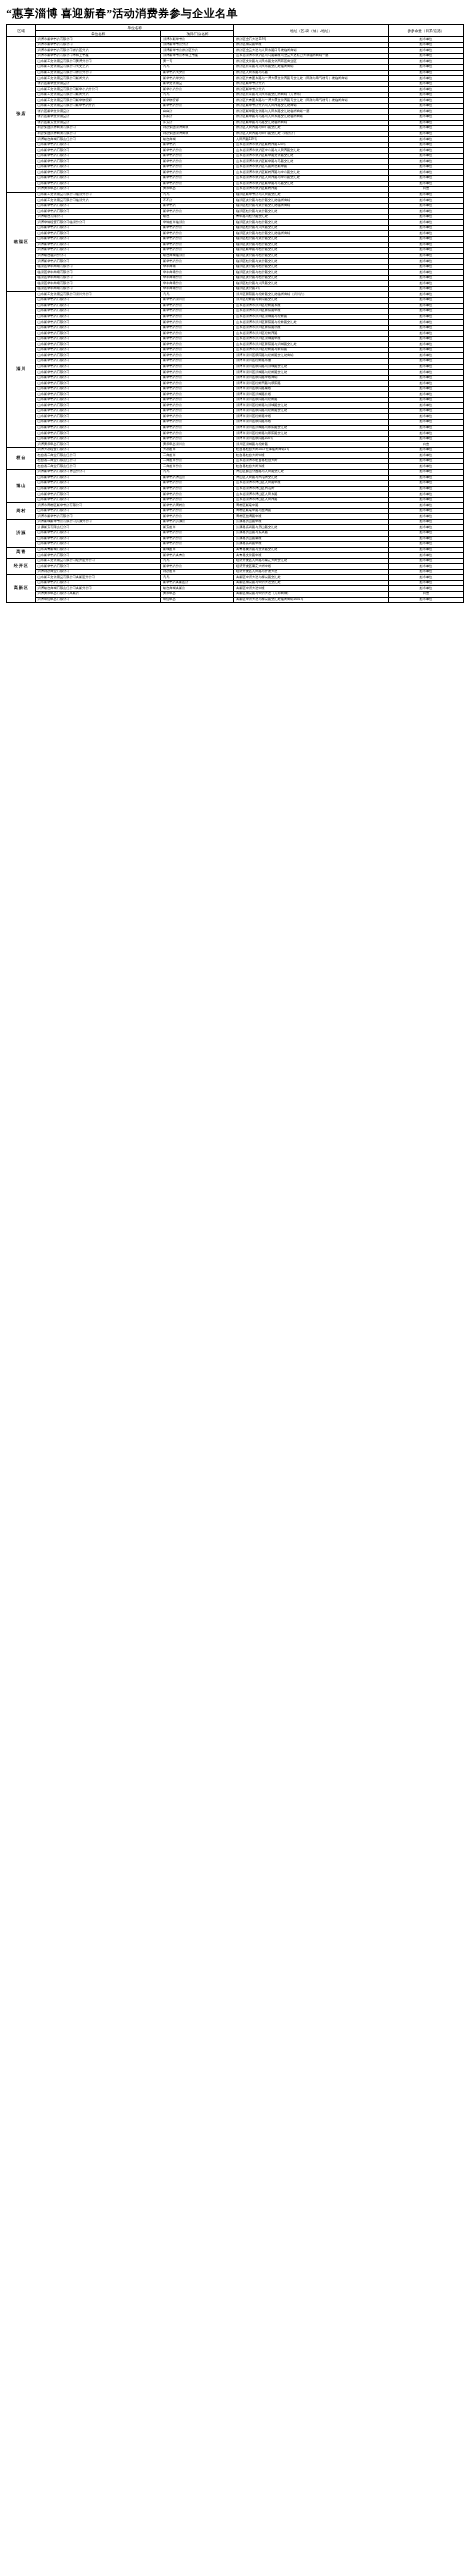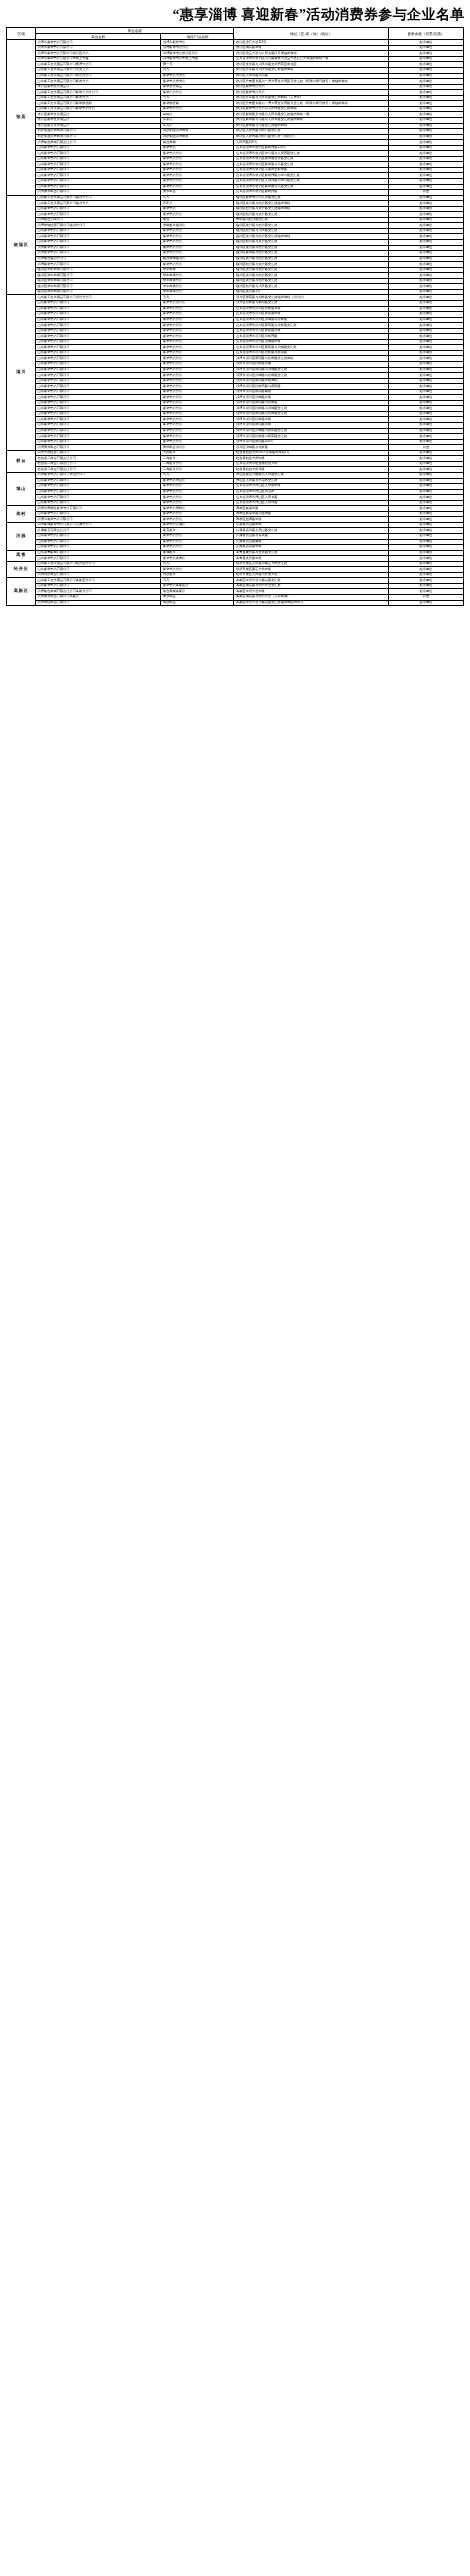--- a/index.html
+++ b/index.html
@@ -1,22 +1,22 @@
 <!DOCTYPE html>
 <html style="font-size:12.6px"><head>
 <meta charset="utf-8">
 <style>
   html,body{margin:0;padding:0;background:#ffffff;}
   body{width:471px;font-family:"Liberation Sans","DejaVu Sans",sans-serif;color:#000;}
   .page{width:471px;box-sizing:border-box;padding:4.7px 6.3px 7.8px 6.3px;}
   .doc-title{
-    text-align:right;
+    text-align:left;
     font-family:"Liberation Serif","DejaVu Serif",serif;
     font-weight:bold;
-    font-size:14px;
+    font-size:11px;
     letter-spacing:0.4px;
     margin:1.6px 0 3.1px 0;
   }
   table{border-collapse:collapse;width:458px;table-layout:fixed;}
   col.c0{width:22px;}
   col.c1{width:96px;}
   col.c2{width:56px;}
   col.c3{width:118px;}
   col.c4{width:58px;}
   th,td{

